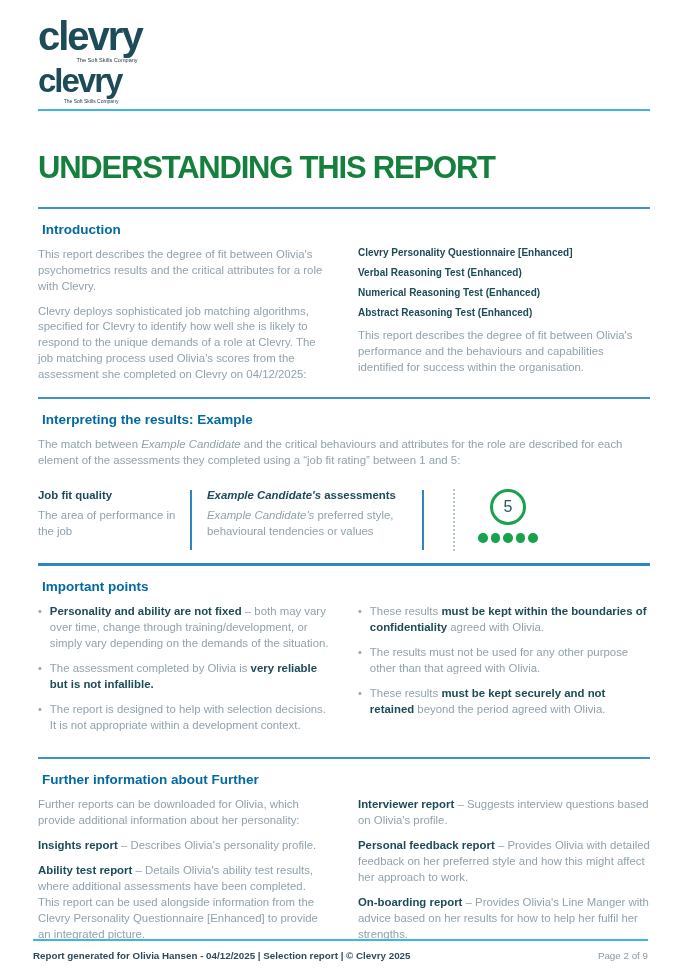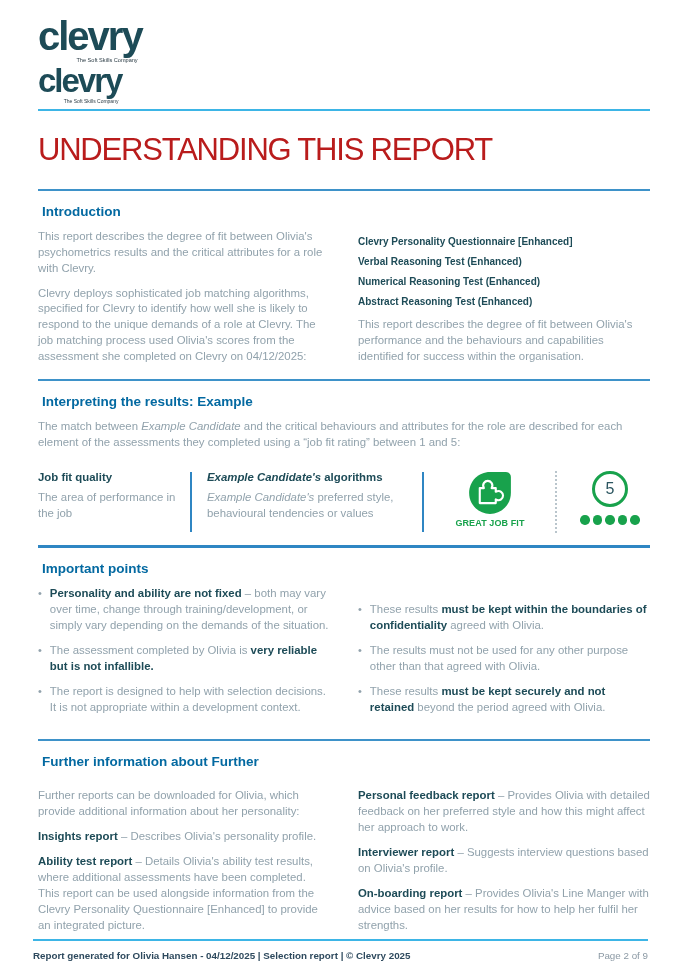--- a/index.html
+++ b/index.html
@@ -17,25 +17,25 @@
   .logo.right .word { font-size:33px; }
   .logo .tagline { color:#2a3b44; text-align:right; margin-top:2px; }
   .logo.left .tagline { font-size:5.6px; padding-right:4px; }
   .logo.right .tagline { font-size:5px; padding-right:3px; }
   .rule { height:2px; border:none; }
   .rule.cyan { background:#3db5e6; }
   .rule.blue { background:#3e92c9; }
   .rule.thick { height:3px; background:#2f86c3; }
   .header-rule { margin-top:5px; }
   
-  .page-title { margin-top:21px; font-size:31px; font-weight:400; letter-spacing:-1.2px; color:#b91c1c; }
+  .page-title { margin-top:39px; font-size:31px; font-weight:700; letter-spacing:-1.2px; color:#15803d; }
   .title-rule { margin-top:21px; }
   
   .section-heading { font-size:13.5px; font-weight:bold; color:#0369a1; margin:13px 4px 10px; }
-  .cols { display:flex; gap:28px;align-items:flex-end; }
+  .cols { display:flex; gap:28px; }
   .col { flex:1 1 0; min-width:0; }
   .body-text { font-size:11.4px; line-height:1.4; color:#91a2ac; }
   .body-text + .body-text { margin-top:9px; }
   .b { font-weight:bold; color:#1d4b57; }
   .i { font-style:italic;text-align:right; }
   .section-rule { margin-top:14px; }
   
   .assessment-item { font-size:10px; font-weight:bold; color:#1d4b57; margin-bottom:9px; }
   .intro-right-para { margin-top:10px; }
   
@@ -110,33 +110,24 @@
     <div class="section-heading">Interpreting the results: Example</div>
     <p class="body-text"><span>The match between </span><span class="i">Example Candidate</span><span> and the critical behaviours and attributes for the role are described for each element of the assessments they completed using a “job fit rating” between 1 and 5:</span></p>
 
     <div class="jf-row">
       <div class="jf-cell1">
         <div class="jf-cell-title">Job fit quality</div>
         <div class="body-text">The area of performance in the job</div>
       </div>
       <div class="jf-vsep jf-gap-a"></div>
       <div class="jf-cell2">
-        <div class="jf-cell-title"><span class="b i">Example Candidate's</span><span class="b"> algorithms</span></div>
+        <div class="jf-cell-title"><span class="b i">Example Candidate's</span><span class="b"> assessments</span></div>
         <div class="body-text"><span class="i">Example Candidate's</span><span> preferred style, behavioural tendencies or values</span></div>
       </div>
       <div class="jf-vsep jf-gap-b"></div>
-      <div class="jf-badge">
-        <span>
-          <svg width="44" height="44" viewBox="0 0 40 40" aria-hidden="true">
-            <path d="M20,1 L34.5,1 C37,1 39,3 39,5.5 L39,20 C39,30.5 30.5,39 20,39 C9.5,39 1,30.5 1,20 C1,9.5 9.5,1 20,1 Z" fill="#18a24c"></path>
-            <path d="M10,14.2 h4.1 c-2.3,-4.4 1.2,-7.2 3.8,-7.2 c2.6,0 6.1,2.8 3.8,7.2 h4.1 v3.6 c4.4,-2.3 7.2,1.2 7.2,3.8 c0,2.6 -2.8,6.1 -7.2,3.8 v3.6 H10 z" fill="none" stroke="#ffffff" stroke-width="2.1" stroke-linejoin="round" transform="translate(1.5,2.5) scale(0.92)"></path>
-          </svg>
-        </span>
-        <div class="badge-label">GREAT JOB FIT</div>
-      </div>
       <div class="jf-dotsep"></div>
       <div class="jf-rating">
         <div class="rating-circle">
           <span>5</span>
         </div>
         <div class="rating-dots">
             <span class="dot"></span>
             <span class="dot"></span>
             <span class="dot"></span>
             <span class="dot"></span>
@@ -184,22 +175,22 @@
 
   <div>
     <div class="section-heading">Further information about Further</div>
     <div class="cols">
       <div class="col">
         <p class="body-text">Further reports can be downloaded for Olivia, which provide additional information about her personality:</p>
         <p class="body-text report-item"><span class="b">Insights report</span><span> – Describes Olivia's personality profile.</span></p>
         <p class="body-text report-item"><span class="b">Ability test report</span><span> – Details Olivia's ability test results, where additional assessments have been completed. This report can be used alongside information from the Clevry Personality Questionnaire [Enhanced] to provide an integrated picture.</span></p>
       </div>
       <div class="col">
+        <p class="body-text"><span class="b">Interviewer report</span><span> – Suggests interview questions based on Olivia's profile.</span></p>
         <p class="body-text report-item"><span class="b">Personal feedback report</span><span> – Provides Olivia with detailed feedback on her preferred style and how this might affect her approach to work.</span></p>
-        <p class="body-text"><span class="b">Interviewer report</span><span> – Suggests interview questions based on Olivia's profile.</span></p>
         <p class="body-text report-item"><span class="b">On-boarding report</span><span> – Provides Olivia's Line Manger with advice based on her results for how to help her fulfil her strengths.</span></p>
       </div>
     </div>
   </div>
 
   <div class="footer">
     <div class="rule cyan"></div>
     <div class="footer-row">
       <span class="footer-left">Report generated for Olivia Hansen - 04/12/2025 | Selection report | © Clevry 2025</span>
       <span class="footer-right">Page 2 of 9</span>

